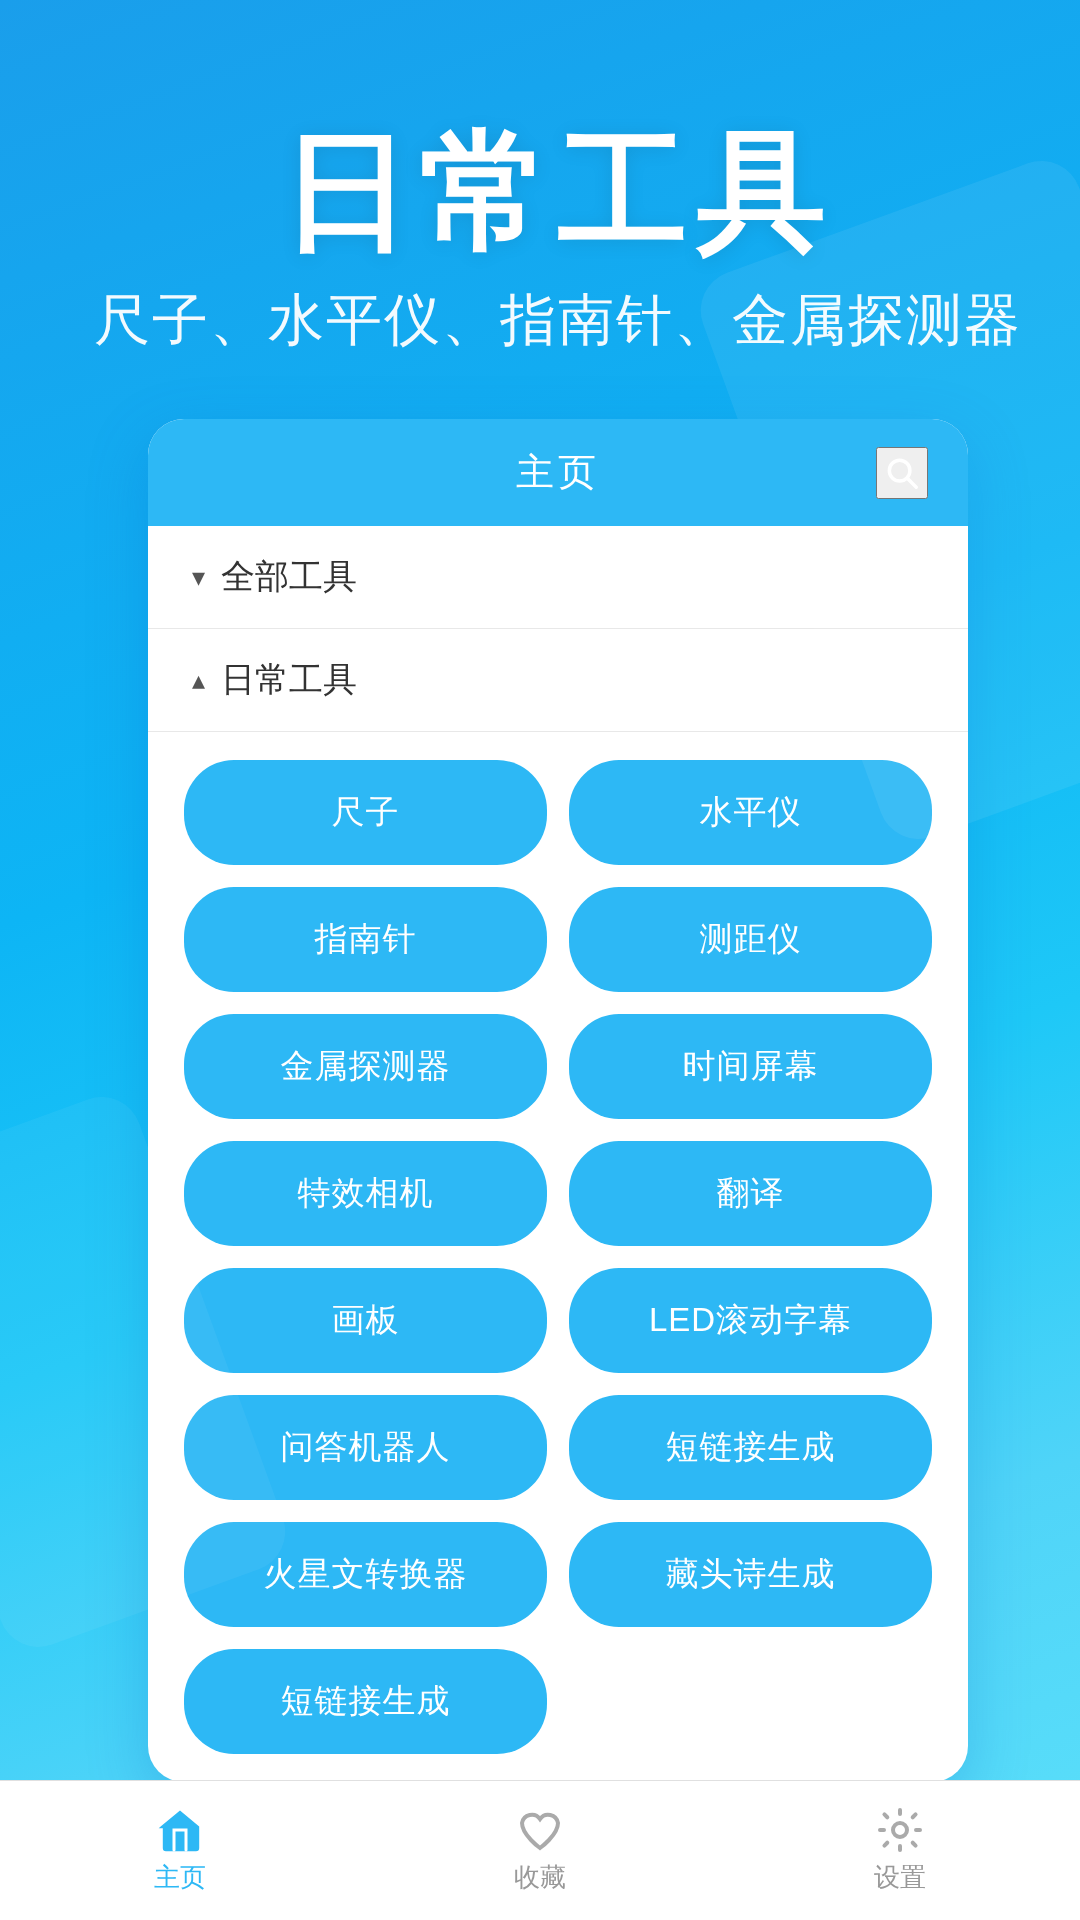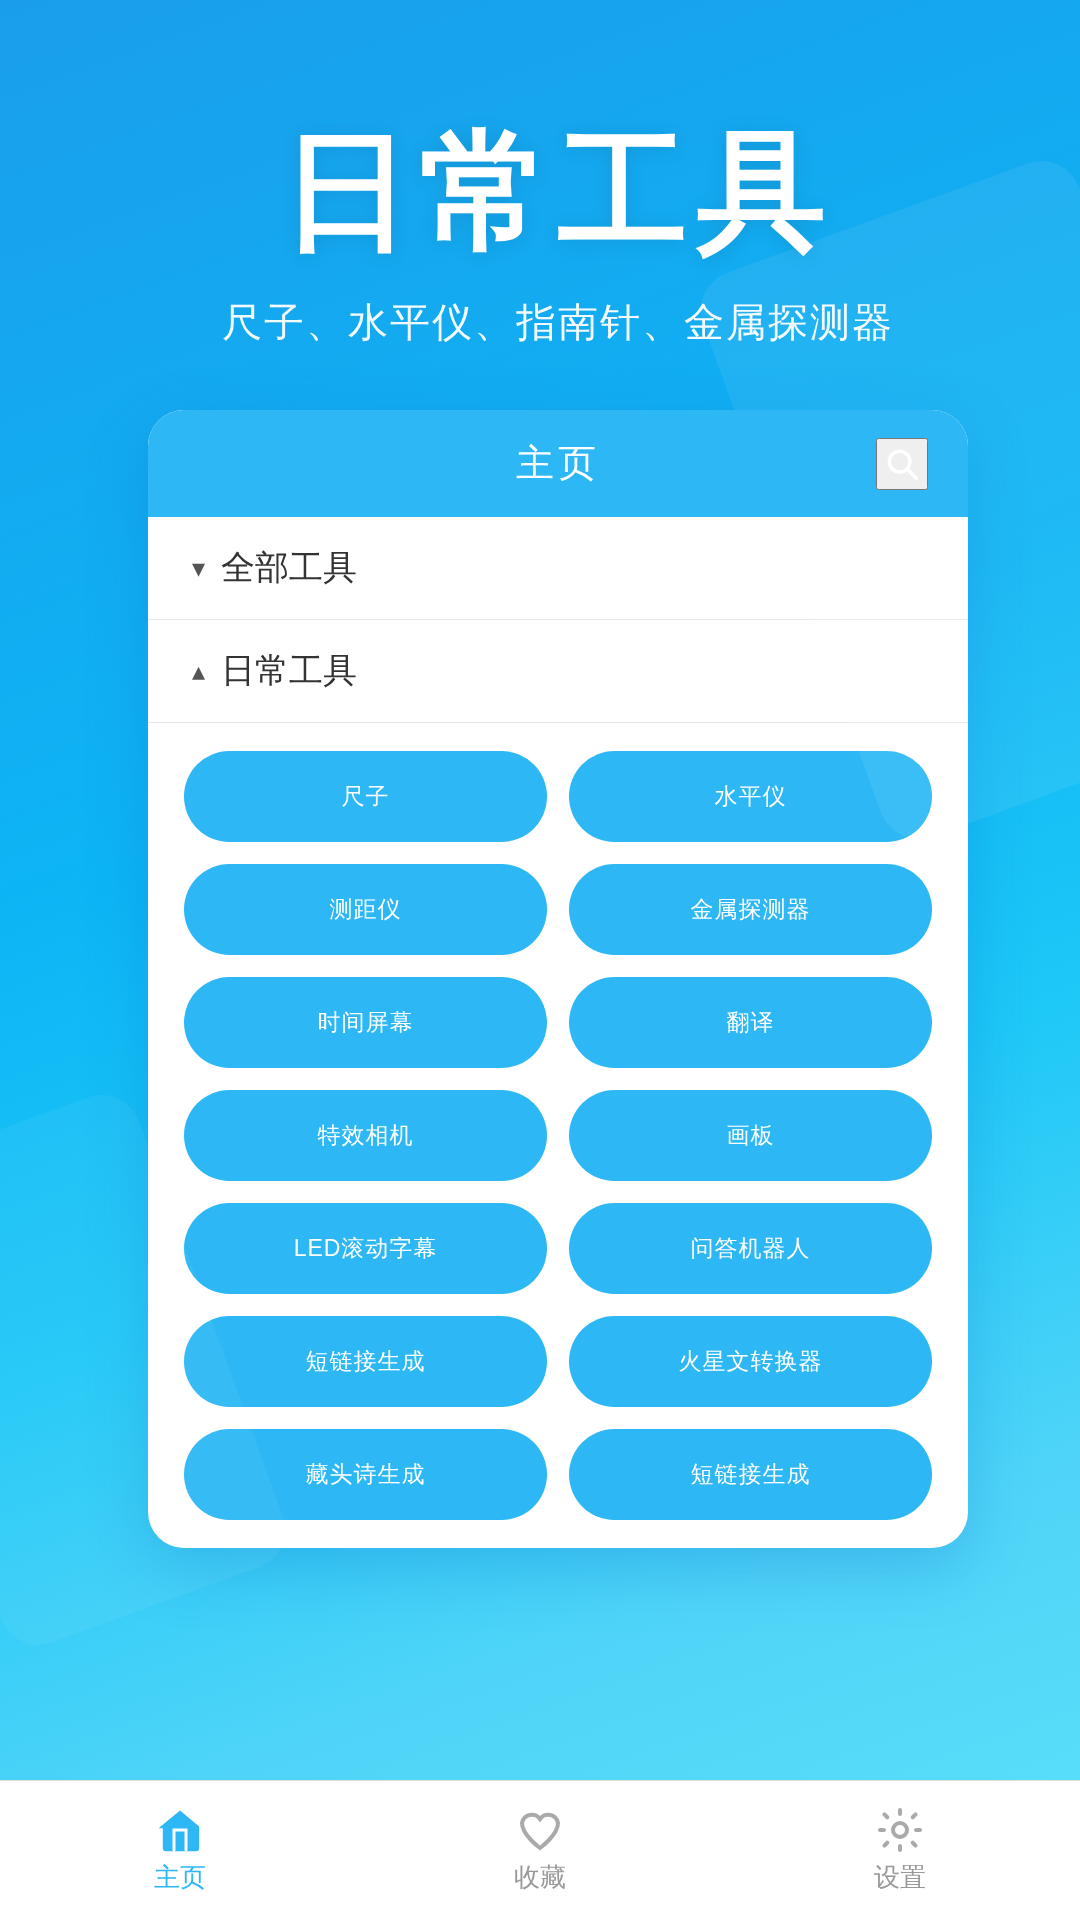--- a/index.html
+++ b/index.html
@@ -54,24 +54,24 @@
     .hero-title {
       font-size: 130px;
       font-weight: 700;
       color: #ffffff;
       letter-spacing: 8px;
       line-height: 1.1;
       text-shadow: 0 2px 20px rgba(0,0,0,0.1);
     }
 
     .hero-subtitle {
-      font-size: 40px;
+      font-size: 56px;
       font-weight: 400;
       color: #ffffff;
-      margin-top: 32px;
+      margin-top: 20px;
       letter-spacing: 2px;
       opacity: 0.95;
     }
 
     .card {
       width: 820px;
       background: #fff;
       border-radius: 36px;
       overflow: hidden;
       box-shadow: 0 20px 60px rgba(0,100,200,0.25);
@@ -140,21 +140,21 @@
       gap: 22px;
       padding: 28px 36px;
     }
 
     .tool-btn {
       background: #2db8f5;
       color: #fff;
       border: none;
       border-radius: 50px;
       padding: 30px 20px;
-      font-size: 23px;
+      font-size: 33px;
       font-weight: 500;
       text-align: center;
       cursor: pointer;
       letter-spacing: 1px;
       transition: opacity 0.2s;
     }
 
     .bottom-nav {
       width: 1080px;
       height: 140px;
@@ -228,25 +228,26 @@
     </div>
 
     <div class="section-item">
       <span class="chevron">▴</span>
       <span class="section-label">日常工具</span>
     </div>
 
     <div class="tools-grid">
       <button class="tool-btn">尺子</button>
       <button class="tool-btn">水平仪</button>
+      <button class="tool-btn">指南针</button>
       <button class="tool-btn">测距仪</button>
       <button class="tool-btn">金属探测器</button>
       <button class="tool-btn">时间屏幕</button>
+      <button class="tool-btn">特效相机</button>
       <button class="tool-btn">翻译</button>
-      <button class="tool-btn">特效相机</button>
       <button class="tool-btn">画板</button>
       <button class="tool-btn">LED滚动字幕</button>
       <button class="tool-btn">问答机器人</button>
       <button class="tool-btn">短链接生成</button>
       <button class="tool-btn">火星文转换器</button>
       <button class="tool-btn">藏头诗生成</button>
       <button class="tool-btn">短链接生成</button>
     </div>
   </div>
 </div>

